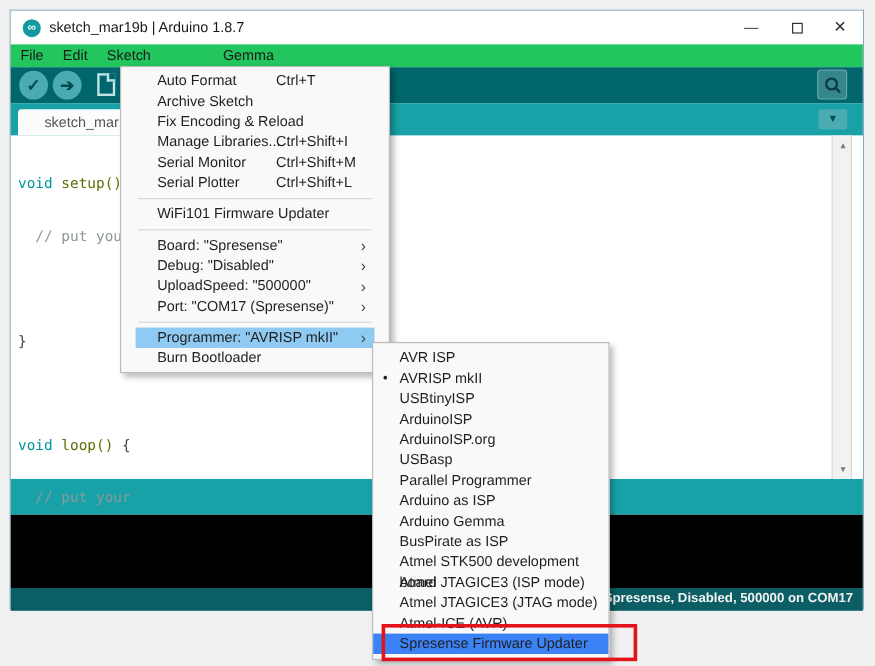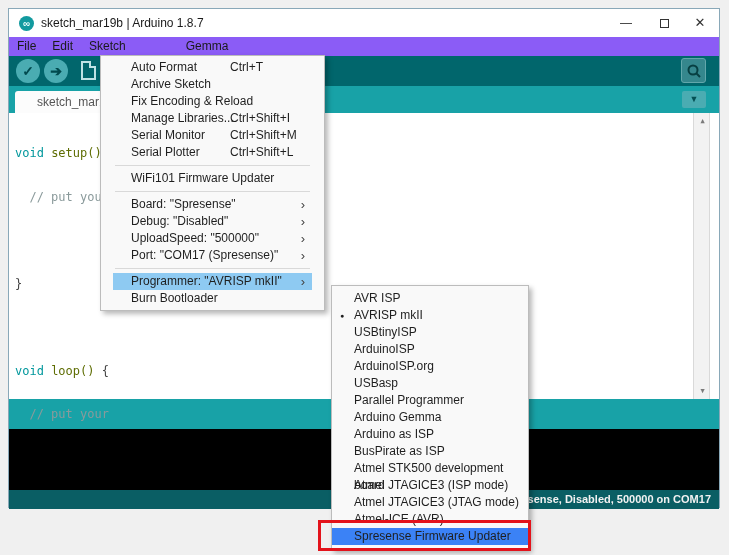--- a/index.html
+++ b/index.html
@@ -12,21 +12,21 @@
 
   .titlebar { position:relative; height:28px; background:#ffffff; }
   .app-icon { position:absolute; left:10px; top:7px; width:15px; height:15px; border-radius:50%; background:#129a9f; color:#eafcfc; font-size:10px; line-height:15px; text-align:center; font-weight:bold; }
   .title-text { position:absolute; left:32px; top:7px; font-size:12px; color:#1a1a1a; }
   .win-btn { position:absolute; top:0; width:34px; height:28px; text-align:center; line-height:28px; color:#333; font-size:12px; }
   .btn-min { right:76px; }
   .btn-max { right:38px; }
   .btn-close { right:2px; font-size:13px; }
   .max-glyph { display:inline-block; width:9px; height:9px; border:1px solid #333; vertical-align:middle; }
 
-  .menubar { position:relative; height:19px; background:#8b5cf6; font-size:12px; }
+  .menubar { position:relative; height:19px; background:#22c55e; font-size:12px; }
   .menu-item { float:left; padding:2px 8px; height:19px; color:#1a1a1a; }
   .menu-item.active { background:#cde6f7;margin-top:21px; }
 
   .toolbar { position:relative; height:30px; background:#01666c; }
   .tb-circle { position:absolute; top:3px; width:24px; height:24px; border-radius:50%; background:#4aacb2; color:#014a4e; text-align:center; line-height:24px; font-size:14px; font-weight:bold; }
   .tb-verify { left:7px; }
   .tb-upload { left:35px; }
   .tb-doc { position:absolute; left:72px; top:5px; width:15px; height:19px; border:2px solid #bfe3e5; background:#01666c; }
   .tb-doc::after { content:""; position:absolute; right:-2px; top:-2px; width:5px; height:5px; background:#01666c; border-left:2px solid #bfe3e5; border-bottom:2px solid #bfe3e5; }
   .tb-monitor { position:absolute; right:13px; top:2px; width:25px; height:25px; background:#35878d; border:1px solid #62a7ab; border-radius:3px; }
@@ -49,21 +49,21 @@
   .sb-down { bottom:0; }
 
   .statusstrip { height:30px; background:#18a2a7; }
   .console { height:61px; background:#000; }
   .bottombar { position:relative; height:19px; background:#0a5e64; }
   .board-status { position:absolute; right:8px; top:0; line-height:19px; font-size:11px; font-weight:bold; color:#f2f2f2; }
 
   
   .popup { position:absolute; background:#f9f9f9; border:1px solid #bcbcbc; box-shadow:3px 3px 5px rgba(0,0,0,0.28); font-size:12px; color:#1f1f1f; z-index:10; }
   #tools-menu { left:100px; top:55px; width:225px; padding:3px 12px; }
-  #programmer-menu { left:331px; top:285px; width:198px; padding:4px 0; z-index:11; }
+  #programmer-menu { left:310px; top:285px; width:198px; padding:4px 0; z-index:11; }
   .prow { position:relative; height:17px; line-height:17px; padding-left:18px; }
   #programmer-menu .prow { padding-left:22px; }
   .prow .shortcut { position:absolute; left:117px; }
   .prow .subarrow { position:absolute; right:7px; top:0; font-size:13px; color:#444; }
   .prow.hl { background:#8ecaf2; }
   .prow.hl2 { background:#3b82f6; }
   .prow .bullet { position:absolute; left:8px; top:0; font-size:7px; }
   .msep { height:1px; background:#d9d9d9; margin:4px 2px; }
 
   .redbox { position:absolute; left:318px; top:520px; width:213px; height:31px; border:3px solid #e3131b; z-index:50; }
@@ -154,22 +154,22 @@
   </div>
 
   <div class="popup" id="programmer-menu">
     <div class="prow"><span>AVR ISP</span></div>
     <div class="prow"><span class="bullet">●</span><span>AVRISP mkII</span></div>
     <div class="prow"><span>USBtinyISP</span></div>
     <div class="prow"><span>ArduinoISP</span></div>
     <div class="prow"><span>ArduinoISP.org</span></div>
     <div class="prow"><span>USBasp</span></div>
     <div class="prow"><span>Parallel Programmer</span></div>
+    <div class="prow"><span>Arduino as ISP</span></div>
     <div class="prow"><span>Arduino Gemma</span></div>
-    <div class="prow"><span>Arduino as ISP</span></div>
     <div class="prow"><span>BusPirate as ISP</span></div>
     <div class="prow"><span>Atmel STK500 development board</span></div>
     <div class="prow"><span>Atmel JTAGICE3 (ISP mode)</span></div>
     <div class="prow"><span>Atmel JTAGICE3 (JTAG mode)</span></div>
     <div class="prow"><span>Atmel-ICE (AVR)</span></div>
     <div class="prow hl2"><span>Spresense Firmware Updater</span></div>
   </div>
 
   <div class="redbox"></div>
 

